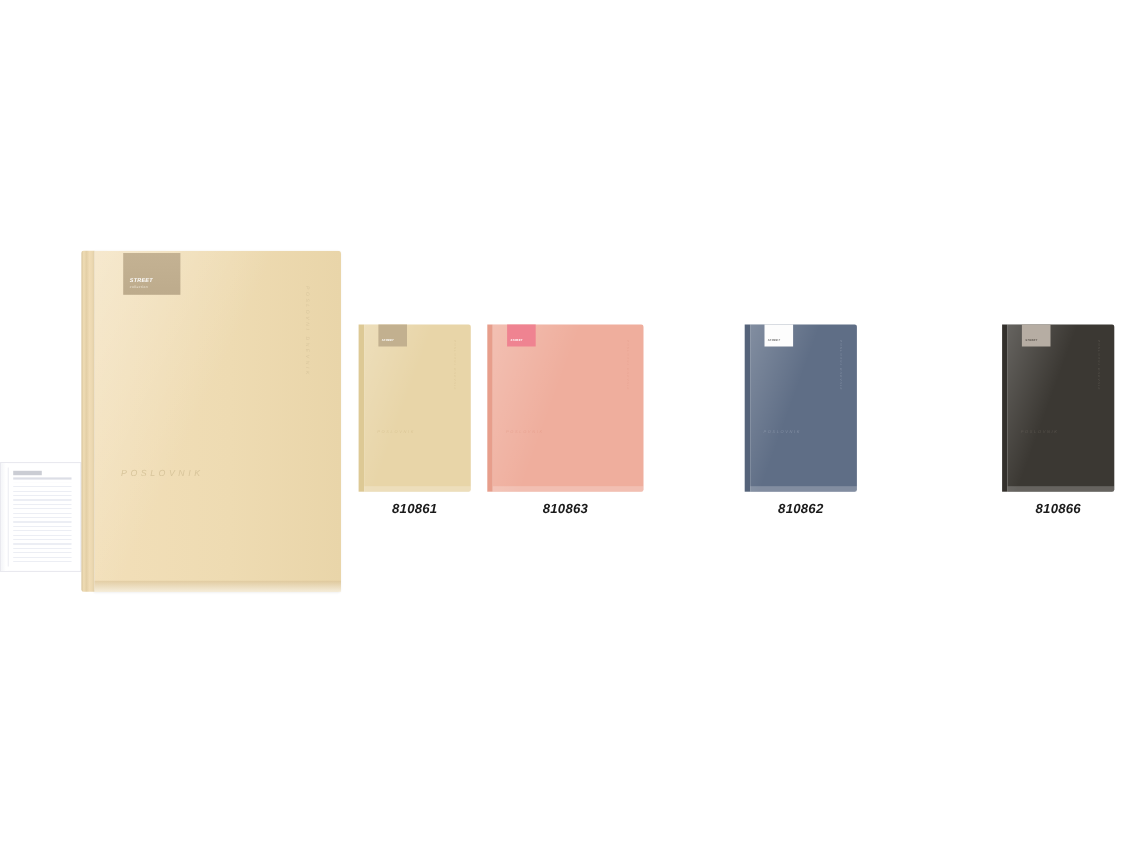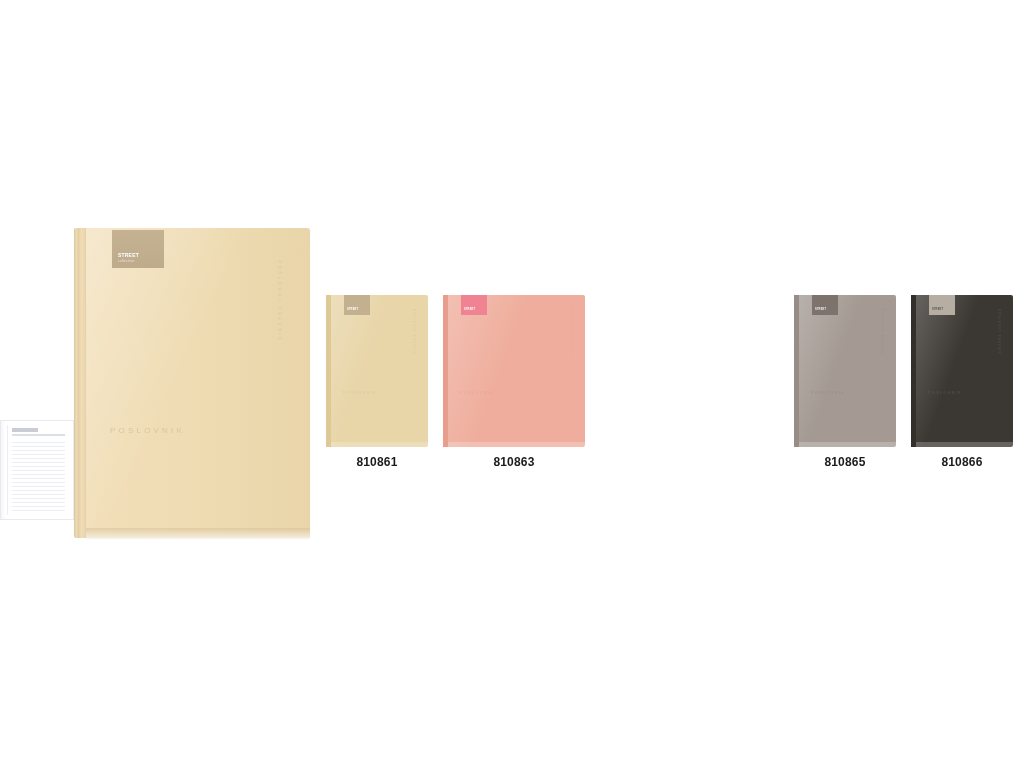--- a/index.html
+++ b/index.html
@@ -12,20 +12,21 @@
     height: 768px;
     position: relative;
     overflow: hidden;
     font-family: "Liberation Sans", sans-serif;
   }
 
   #stage {
     position: absolute;
     inset: 0;
     background: #ffffff;
+    font-style: italic;
   }
 
   
   .page-sample {
     position: absolute;
     left: 0px;
     top: 420px;
     width: 74px;
     height: 100px;
     background: #ffffff;
@@ -325,33 +326,33 @@
       <div class="v-bottom"></div>
       <div class="v-label" style="background: rgb(239, 131, 145);">
         <span class="v-brandtxt" style="color: rgb(255, 255, 255);">STREET</span>
       </div>
       <div class="v-vtext" style="color: rgb(228, 157, 139);">POSLOVNI DNEVNIK</div>
       <div class="v-title" style="color: rgb(227, 154, 136);">POSLOVNIK</div>
       <div class="v-code">810863</div>
     </div>
 
 
-
-    <div class="variant" style="left:468px;">
-      <div class="v-spine" style="background: rgb(151, 141, 134);"></div>
-      <div class="v-cover" style="background: rgb(164, 154, 147);"></div>
+    <div class="variant" style="left:351px;">
+      <div class="v-spine" style="background: rgb(85, 99, 122);"></div>
+      <div class="v-cover" style="background: rgb(95, 110, 134);"></div>
       <div class="v-gloss"></div>
       <div class="v-bottom"></div>
-      <div class="v-label" style="background: rgb(126, 115, 108);">
-        <span class="v-brandtxt" style="color: rgb(242, 239, 236);">STREET</span>
+      <div class="v-label" style="background: rgb(253, 253, 253);">
+        <span class="v-brandtxt" style="color: rgb(109, 109, 109);">STREET</span>
       </div>
-      <div class="v-vtext" style="color: rgb(144, 135, 129);">POSLOVNI DNEVNIK</div>
-      <div class="v-title" style="color: rgb(141, 131, 124);">POSLOVNIK</div>
-      <div class="v-code">810865</div>
-    </div>
+      <div class="v-vtext" style="color: rgb(154, 164, 182);">POSLOVNI DNEVNIK</div>
+      <div class="v-title" style="color: rgb(151, 162, 180);">POSLOVNIK</div>
+      <div class="v-code">810862</div>
+    </div>
+
 
     <div class="variant" style="left:585px;">
       <div class="v-spine" style="background: rgb(51, 48, 44);"></div>
       <div class="v-cover" style="background: rgb(59, 56, 51);"></div>
       <div class="v-gloss"></div>
       <div class="v-bottom"></div>
       <div class="v-label" style="background: rgb(182, 173, 163);">
         <span class="v-brandtxt" style="color: rgb(91, 84, 77);">STREET</span>
       </div>
       <div class="v-vtext" style="color: rgb(110, 104, 95);">POSLOVNI DNEVNIK</div>

